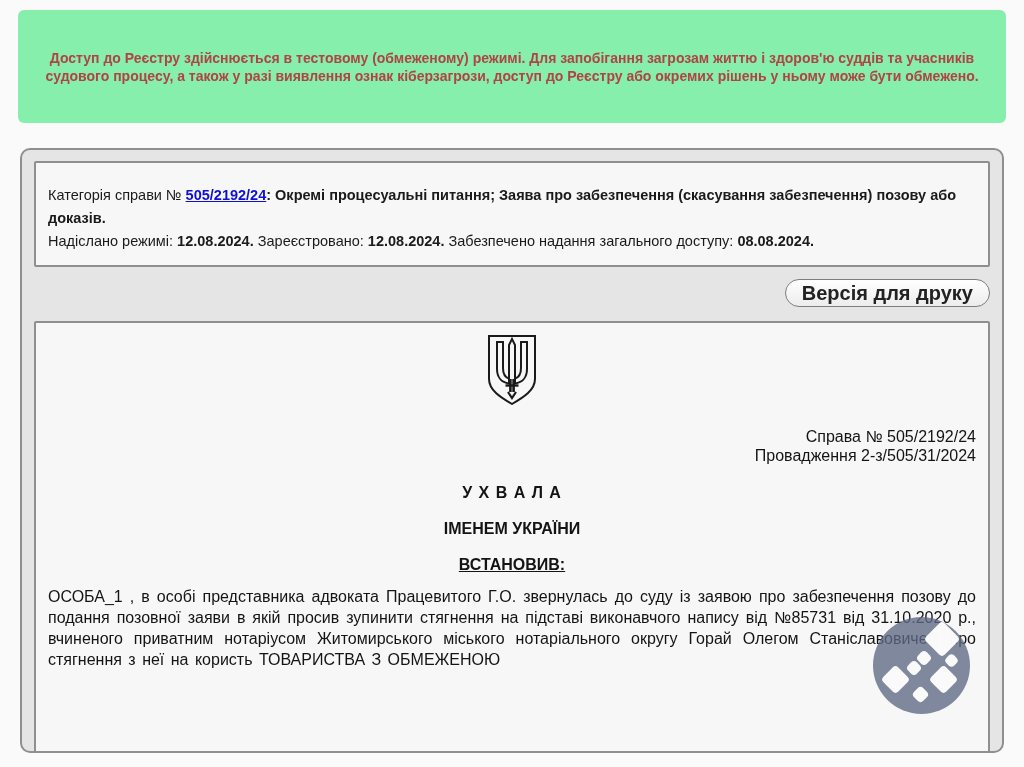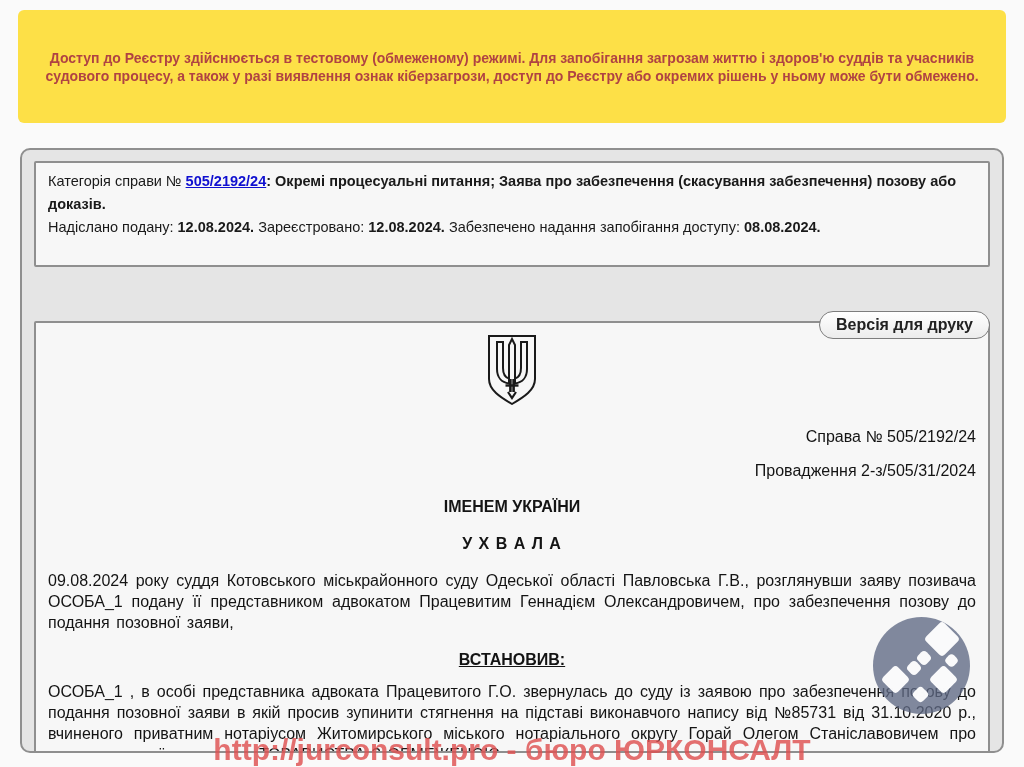--- a/index.html
+++ b/index.html
@@ -8,69 +8,68 @@
     font-family:"Liberation Sans", sans-serif;
     background:#fafafa;
     position:relative;
     color:#1a1a1a;
   }
   .page { position:relative; width:1024px; height:767px; overflow:hidden; }
 
   
   .banner {
     position:absolute; left:18px; top:10px; width:988px; height:113px;
-    background:#fde047; border-radius:6px;
+    background:#86efac; border-radius:6px;
     display:flex; align-items:center; justify-content:center;
     padding:10px 20px;
   }
   .banner p {
     color:#b04343; font-weight:bold; font-size:14px; line-height:18px;
     text-align:center;
   }
 
   
   .container {
     position:absolute; left:20px; top:148px; width:984px; height:605px;
     background:#e5e5e5; border:2px solid #8f8f8f; border-radius:10px;
     overflow:hidden;
   }
 
   
   .info-box {
     margin:11px 12px 0 12px; height:106px;
     background:#f7f7f7; border:2px solid #8f8f8f; border-radius:2px;
-    padding:7px 12px; overflow:hidden;
+    padding:21px 12px; overflow:hidden;
   }
   .info-box p { font-size:14.5px; line-height:23px; }
   .case-link { color:#0f0fd0; font-weight:bold; text-decoration:underline; }
   .info-box b { font-weight:bold; }
 
   
   .toolbar { margin:12px 12px 0 12px; height:28px; text-align:right; }
   .print-btn {
     height:28px; padding:0 16px;
     font-family:"Liberation Sans", sans-serif;
-    font-size:16px; font-weight:bold; color:#222;
+    font-size:20px; font-weight:bold; color:#222;
     background:linear-gradient(#ffffff,#ececec);
     border:1px solid #7d7d7d; border-radius:14px;
     cursor:pointer;
-    margin-top:32px;
   }
 
   
   .doc-box {
     margin:14px 12px 0 12px; height:509px;
     background:#f7f7f7; border:2px solid #8f8f8f; border-radius:2px;
     padding:12px 12px; overflow:hidden;
     font-size:16px; color:#141414;
   }
   .trident-wrap { text-align:center; height:70px; }
   .doc-right  { text-align:right;  line-height:19px; }
   .doc-center { text-align:center; line-height:19px; font-weight:bold; }
-  .mt22 { margin-top:22px; } .mt15 { margin-top:15px; }
+  .mt22 { margin-top:22px; } .mt15 { }
   .mt18 { margin-top:18px; } .mt17 { margin-top:17px; }
   .mt13 { margin-top:17px;text-decoration:underline; } .mt12 { margin-top:12px; }
   .doc-just {
     text-align:justify; line-height:21px;
     word-spacing:2px;
   }
   .title-spaced { letter-spacing:1px; }
 
   
   .logo-circle {
@@ -99,21 +98,21 @@
 <div class="page">
 
   <div class="banner">
     <p>Доступ до Реєстру здійснюється в тестовому (обмеженому) режимі. Для запобігання загрозам життю і здоров'ю суддів та учасників судового процесу, а також у разі виявлення ознак кіберзагрози, доступ до Реєстру або окремих рішень у ньому може бути обмежено.</p>
   </div>
 
   <div class="container">
 
     <div class="info-box">
       <p><span>Категорія справи № </span><a class="case-link" href="#">505/2192/24</a><b>: Окремі процесуальні питання; Заява про забезпечення (скасування забезпечення) позову або доказів.</b></p>
-      <p><span>Надіслано подану: </span><b>12.08.2024.</b><span> Зареєстровано: </span><b>12.08.2024.</b><span> Забезпечено надання запобігання доступу: </span><b>08.08.2024.</b></p>
+      <p><span>Надіслано режимі: </span><b>12.08.2024.</b><span> Зареєстровано: </span><b>12.08.2024.</b><span> Забезпечено надання загального доступу: </span><b>08.08.2024.</b></p>
     </div>
 
     <div class="toolbar">
       <button class="print-btn">Версія для друку</button>
     </div>
 
     <div class="doc-box">
 
       <div class="trident-wrap">
         <svg width="58" height="70" viewBox="0 0 58 70" fill="none" stroke="#1a1a1a" stroke-width="2">
@@ -124,36 +123,34 @@
           <path d="M27.4 44 V57" stroke-width="2.6"></path>
           <path d="M30.6 44 V57" stroke-width="2.6"></path>
           <path d="M22.5 50.5 H35.5" stroke-width="2.4"></path>
           <path d="M25 57 L29 63 L33 57" stroke-width="2.2"></path>
         </svg>
       </div>
 
       <p class="doc-right mt22">Справа № 505/2192/24</p>
       <p class="doc-right mt15">Провадження 2-з/505/31/2024</p>
 
+      <p class="doc-center mt18 title-spaced">У Х В А Л А</p>
       <p class="doc-center mt17">ІМЕНЕМ УКРАЇНИ</p>
-      <p class="doc-center mt18 title-spaced">У Х В А Л А</p>
 
-      <p class="doc-just mt17">09.08.2024 року суддя Котовського міськрайонного суду Одеської області Павловська Г.В., розглянувши заяву позивача ОСОБА_1 подану її представником адвокатом Працевитим Геннадієм Олександровичем, про забезпечення позову до подання позовної заяви,</p>
 
       <p class="doc-center mt13">ВСТАНОВИВ:</p>
 
       <p class="doc-just mt12">ОСОБА_1 , в особі представника адвоката Працевитого Г.О. звернулась до суду із заявою про забезпечення позову до подання позовної заяви в якій просив зупинити стягнення на підставі виконавчого напису від №85731 від 31.10.2020 р., вчиненого приватним нотаріусом Житомирського міського нотаріального округу Горай Олегом Станіславовичем про стягнення з неї на користь ТОВАРИСТВА З ОБМЕЖЕНОЮ</p>
     </div>
   </div>
 
   <div class="logo-circle">
     <div class="dm" style="left:56px; top:9px;  width:26px; height:26px;"></div>
     <div class="dm" style="left:45px; top:35px; width:12px; height:12px;"></div>
     <div class="dm" style="left:35px; top:45px; width:12px; height:12px;"></div>
     <div class="dm" style="left:12px; top:52px; width:21px; height:21px;"></div>
     <div class="dm" style="left:60px; top:52px; width:21px; height:21px;"></div>
     <div class="dm" style="left:41px; top:71px; width:13px; height:13px;"></div>
     <div class="dm" style="left:73px; top:38px; width:11px; height:11px;"></div>
   </div>
 
-  <div class="red-watermark">http://jurconsult.pro - бюро ЮРКОНСАЛТ</div>
 
 </div>
 
 </body></html>

